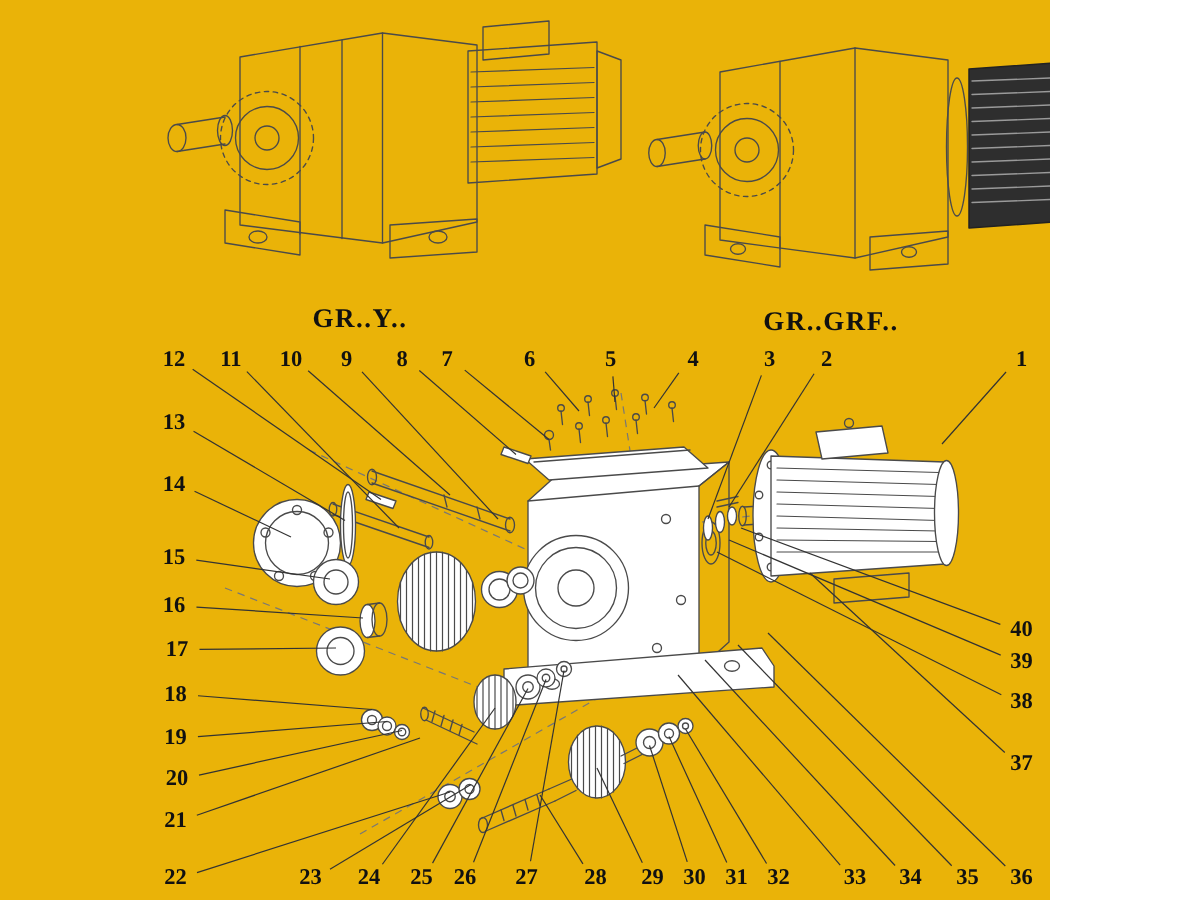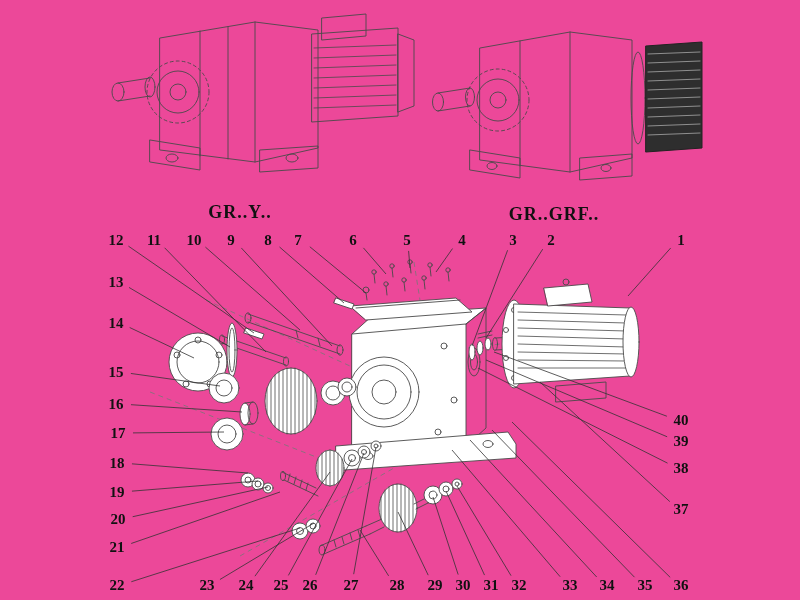--- a/index.html
+++ b/index.html
@@ -1,16 +1,16 @@
 <!DOCTYPE html>
 <html><head>
 <meta charset="utf-8">
 <style>
   html,body{margin:0;padding:0;background:#fff;}
-  #canvas{position:relative;width:800px;height:600px;background:#ec4899;overflow:hidden;
+  #canvas{position:relative;width:700px;height:600px;background:#eab308;overflow:hidden;
           font-family:"Liberation Serif",serif;}
   svg{position:absolute;left:0;top:0;}
   .art{stroke:#4a4a4a;stroke-width:0.9;fill:none;stroke-linecap:round;stroke-linejoin:round;}
   .artw{stroke:#4a4a4a;stroke-width:0.9;fill:#ffffff;stroke-linejoin:round;}
   .dash{stroke:#777;stroke-width:0.8;fill:none;stroke-dasharray:5 4;}
   .teeth{stroke:#4a4a4a;stroke-width:0.9;fill:none;stroke-dasharray:3 3;}
   .ribs line{stroke:#4a4a4a;stroke-width:0.8;}
   .darkcover{fill:#2e2e2e;stroke:#222;stroke-width:1;}
   .coverrib{stroke:#9a9a9a;stroke-width:0.9;}
   .leader{stroke:#333;stroke-width:0.8;}

